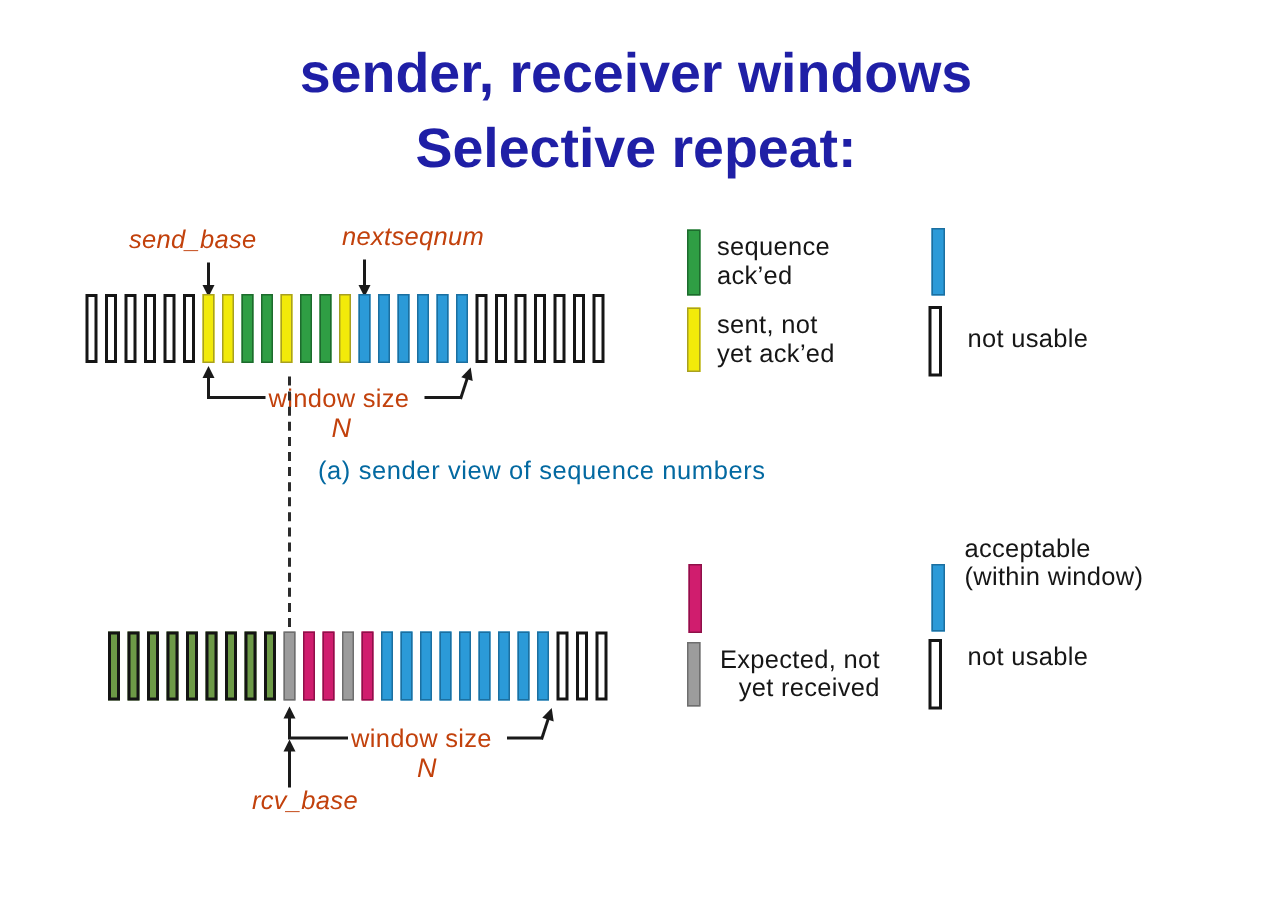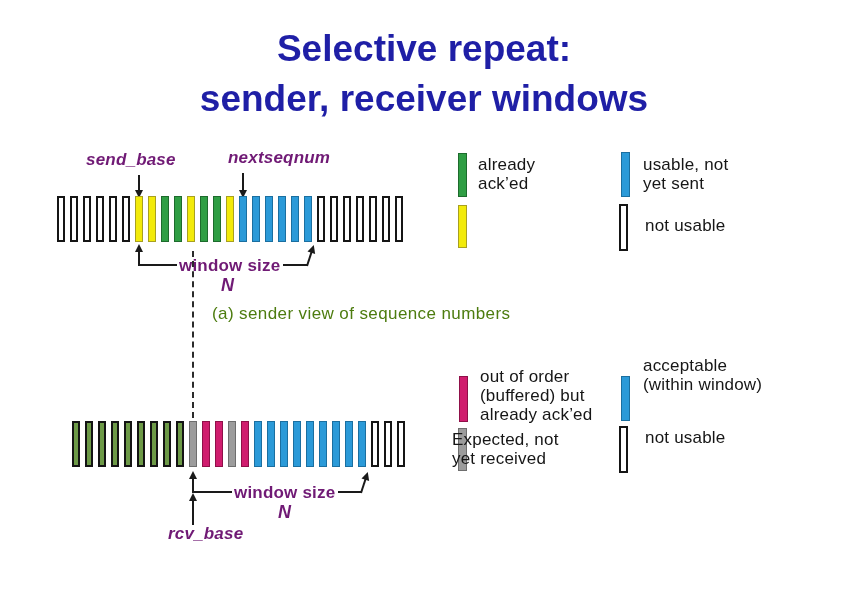--- a/index.html
+++ b/index.html
@@ -22,23 +22,23 @@
   .bar-yellow { background:#f2ea0a; border:1px solid #a8a020; }
   .bar-green  { background:#2f9e44; border:1px solid #1d6b2d; }
   .bar-blue   { background:#2b9ad8; border:1px solid #1b6fa0; }
   .bar-olive  { background:#6d9a47; border:2px solid #141414; }
   .bar-pink   { background:#d01d6e; border:1px solid #8f1049; }
   .bar-gray   { background:#9c9c9c; border:1px solid #6e6e6e; }
   [data-name="sender-sequence-row"]   { left:57px; top:196px; }
   [data-name="receiver-sequence-row"] { left:72px; top:421px; }
 
   
-  .lbl { font-size:17px; color:#701a75; letter-spacing:.2px; white-space:pre-line;font-weight:bold; }
+  .lbl { font-size:17px; color:#c2410c; letter-spacing:.2px; white-space:pre-line; }
   .ital { font-style:italic; }
-  .caption { font-size:17px; color:#4d7c0f; letter-spacing:.4px; }
+  .caption { font-size:17px; color:#0369a1; letter-spacing:.4px; }
 
   
   .varrow { width:2px; background:#1a1a1a; }
   .varrow.down::after {
     content:""; position:absolute; bottom:-7px; left:-3px;
     border-left:4px solid transparent; border-right:4px solid transparent;
     border-top:8px solid #1a1a1a;
   }
   .varrow.up::before {
     content:""; position:absolute; top:-7px; left:-3px;
@@ -85,36 +85,36 @@
   [data-name="legend-sender-yellow-swatch"] { left:458px; top:205px; height:43px; }
   [data-name="legend-sender-yellow-label"]  { left:478px; top:207px; }
   [data-name="legend-sender-blue-swatch"]   { left:621px; top:152px; height:45px; }
   [data-name="legend-sender-blue-label"]    { left:643px; top:155px; }
   [data-name="legend-sender-white-swatch"]  { left:619px; top:204px; height:47px; }
   [data-name="legend-sender-white-label"]   { left:645px; top:216px; }
 
   [data-name="legend-receiver-pink-swatch"] { left:459px; top:376px; height:46px; }
   [data-name="legend-receiver-pink-label"]  { left:480px; top:367px; }
   [data-name="legend-receiver-gray-swatch"] { left:458px; top:428px; height:43px; }
-  [data-name="legend-receiver-gray-label"]  { left:452px; top:430px; }
+  [data-name="legend-receiver-gray-label"]  { left:480px; top:430px;text-align:right; }
   [data-name="legend-receiver-blue-swatch"] { left:621px; top:376px; height:45px; }
   [data-name="legend-receiver-blue-label"]  { left:643px; top:356px; }
   [data-name="legend-receiver-white-swatch"]{ left:619px; top:426px; height:47px; }
   [data-name="legend-receiver-white-label"] { left:645px; top:428px; }
 
   .legend-label { font-size:17px; line-height:19px; color:#161616; white-space:pre-line; letter-spacing:.2px; }
 </style>
 </head>
 <body>
 
 <div id="slide" data-name="slide-canvas">
 
   <div class="abs" data-name="slide-title">
+    <div data-name="slide-title-line2">sender, receiver windows</div>
     <div data-name="slide-title-line1">Selective repeat:</div>
-    <div data-name="slide-title-line2">sender, receiver windows</div>
   </div>
 
   <div class="abs lbl ital" data-name="send-base-label">send_base</div>
   <div class="abs varrow down" data-name="send-base-arrow-icon"></div>
   <div class="abs lbl ital" data-name="nextseqnum-label">nextseqnum</div>
   <div class="abs varrow down" data-name="nextseqnum-arrow-icon"></div>
 
   <div class="abs bar-row" data-name="sender-sequence-row">
       <span class="bar bar-white" data-name="seq-slot-white"></span>
       <span class="bar bar-white" data-name="seq-slot-white"></span>
@@ -190,33 +190,30 @@
   <div class="abs lbl" data-name="receiver-window-size-label">window size</div>
   <div class="abs hline" data-name="receiver-window-line-right"></div>
   <div class="abs varrow up tilt" data-name="receiver-window-arrow-right-icon"></div>
   <div class="abs lbl ital" data-name="receiver-window-n-label">N</div>
 
   <div class="abs varrow up" data-name="rcv-base-arrow-icon"></div>
   <div class="abs lbl ital" data-name="rcv-base-label">rcv_base</div>
 
 
   <div class="abs swatch bar-green" data-name="legend-sender-green-swatch"></div>
-  <div class="abs legend-label" data-name="legend-sender-green-label">already
+  <div class="abs legend-label" data-name="legend-sender-green-label">sequence
 ack’ed</div>
   <div class="abs swatch bar-yellow" data-name="legend-sender-yellow-swatch"></div>
+  <div class="abs legend-label" data-name="legend-sender-yellow-label">sent, not
+yet ack’ed</div>
   <div class="abs swatch bar-blue" data-name="legend-sender-blue-swatch"></div>
-  <div class="abs legend-label" data-name="legend-sender-blue-label">usable, not
-yet sent</div>
   <div class="abs swatch bar-white" data-name="legend-sender-white-swatch"></div>
   <div class="abs legend-label" data-name="legend-sender-white-label">not usable</div>
 
   <div class="abs swatch bar-pink" data-name="legend-receiver-pink-swatch"></div>
-  <div class="abs legend-label" data-name="legend-receiver-pink-label">out of order
-(buffered) but
-already ack’ed</div>
   <div class="abs swatch bar-gray" data-name="legend-receiver-gray-swatch"></div>
   <div class="abs legend-label" data-name="legend-receiver-gray-label">Expected,  not
 yet received</div>
   <div class="abs swatch bar-blue" data-name="legend-receiver-blue-swatch"></div>
   <div class="abs legend-label" data-name="legend-receiver-blue-label">acceptable
 (within window)</div>
   <div class="abs swatch bar-white" data-name="legend-receiver-white-swatch"></div>
   <div class="abs legend-label" data-name="legend-receiver-white-label">not usable</div>
 
 </div>

